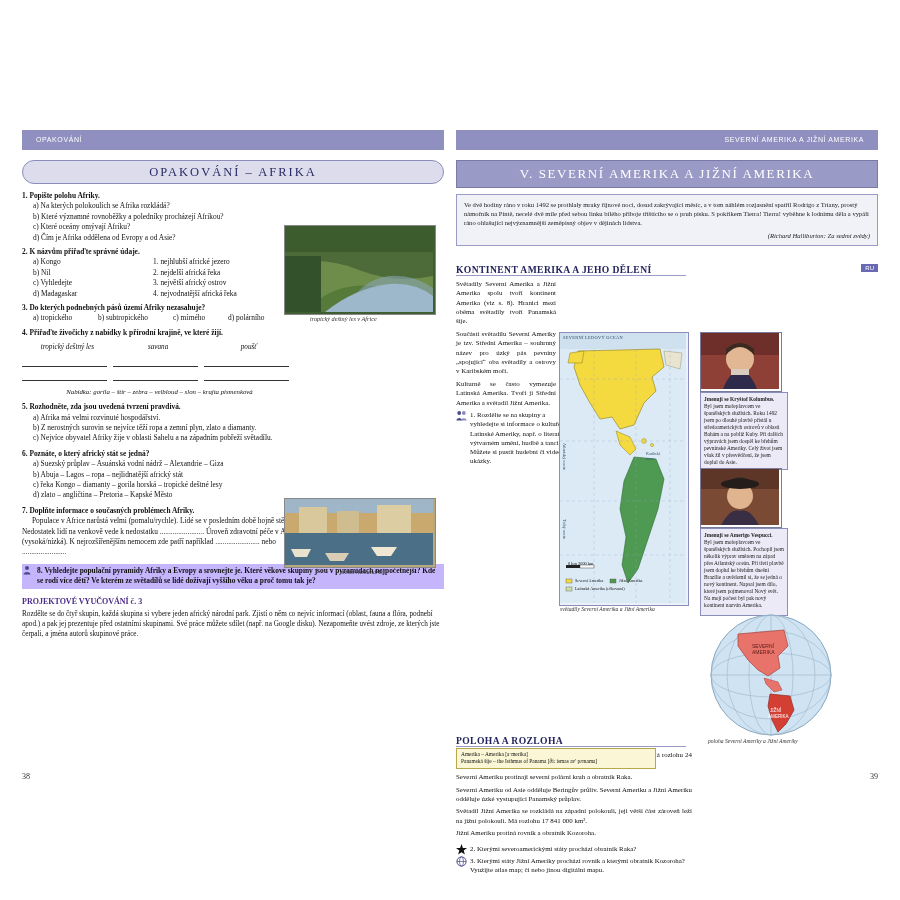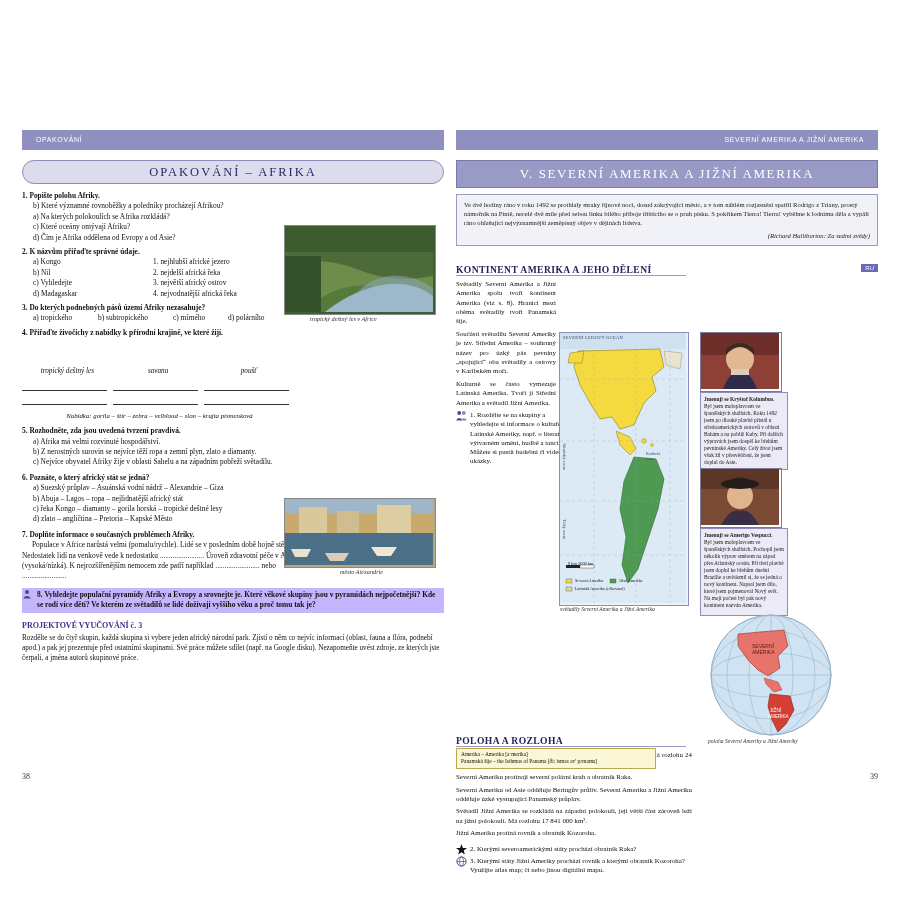--- a/index.html
+++ b/index.html
@@ -26,21 +26,21 @@
   .qlist{font-size:7.4px;line-height:10.4px;margin-top:7px;}
   .q{margin-bottom:1px;}
   .qnum{font-weight:bold;}
   .sub{padding-left:11px;}
   .two{display:flex;}
   .two .c1{width:120px;}
   .two .c2{width:200px;}
   .photo{position:absolute;border:1px solid #888;}
   .cap{position:absolute;font-size:6.2px;font-style:italic;color:#333;}
   .tblrow{display:flex;font-size:7.2px;font-style:italic;margin-top:4px;}
-  .tblrow div{width:33%;text-align:center;margin-top:24px;}
+  .tblrow div{width:33%;text-align:center;}
   .rules{display:flex;margin-top:2px;}
   .rules div{width:31%;margin-right:2%;border-bottom:1px solid #333;height:11px;}
   .nab{font-size:6.8px;font-style:italic;text-align:center;margin-top:6px;}
   .hl{background:#c4b5fd;}
   .bullet{position:relative;padding-left:14px;}
   .bullet .ico{position:absolute;left:0;top:1px;width:10px;height:10px;}
   .proj{color:#4a2a8a;font-weight:bold;font-size:8px;margin-top:8px;}
   .projtxt{font-size:7.2px;line-height:10.2px;margin-top:2px;}
   .pgnum{position:absolute;bottom:0px;font-size:8px;color:#333;}
   
@@ -78,22 +78,22 @@
 
       <div class="titlebar">
         <div class="t">OPAKOVÁNÍ – AFRIKA</div>
       </div>
 
       <div class="qlist">
 
         <div class="q">
           <span class="qnum">1.</span>
           <span style="font-weight:bold">Popište polohu Afriky.</span>
+          <div class="sub">a) Na kterých polokoulích se Afrika rozkládá?</div>
           <div class="sub">b) Které významné rovnoběžky a poledníky procházejí Afrikou?</div>
-          <div class="sub">a) Na kterých polokoulích se Afrika rozkládá?</div>
           <div class="sub">c) Které oceány omývají Afriku?</div>
           <div class="sub">d) Čím je Afrika oddělena od Evropy a od Asie?</div>
         </div>
 
         <div class="q" style="margin-top:4px">
           <span class="qnum">2.</span>
           <span style="font-weight:bold">K názvům přiřaďte správné údaje.</span>
           <div class="two" style="padding-left:11px">
             <div class="c1">
               <div>a) Kongo</div>

